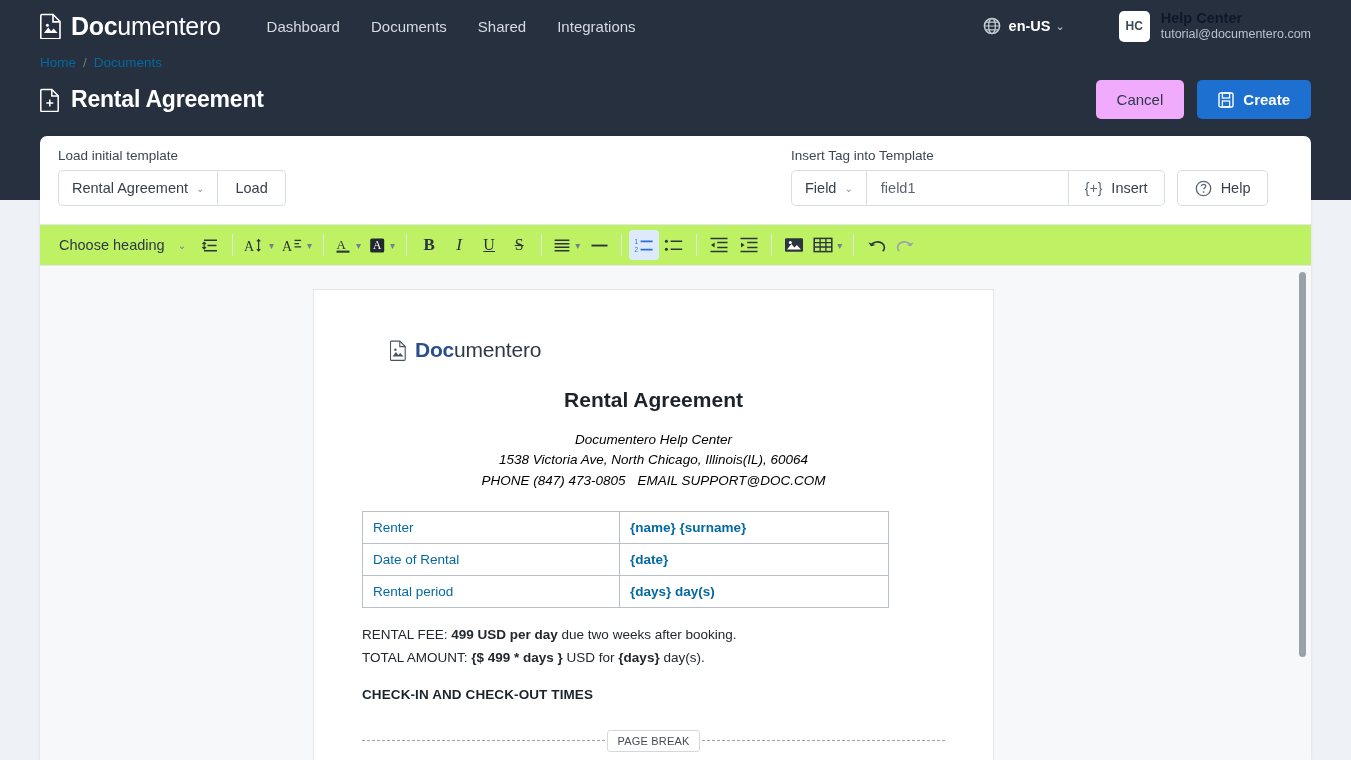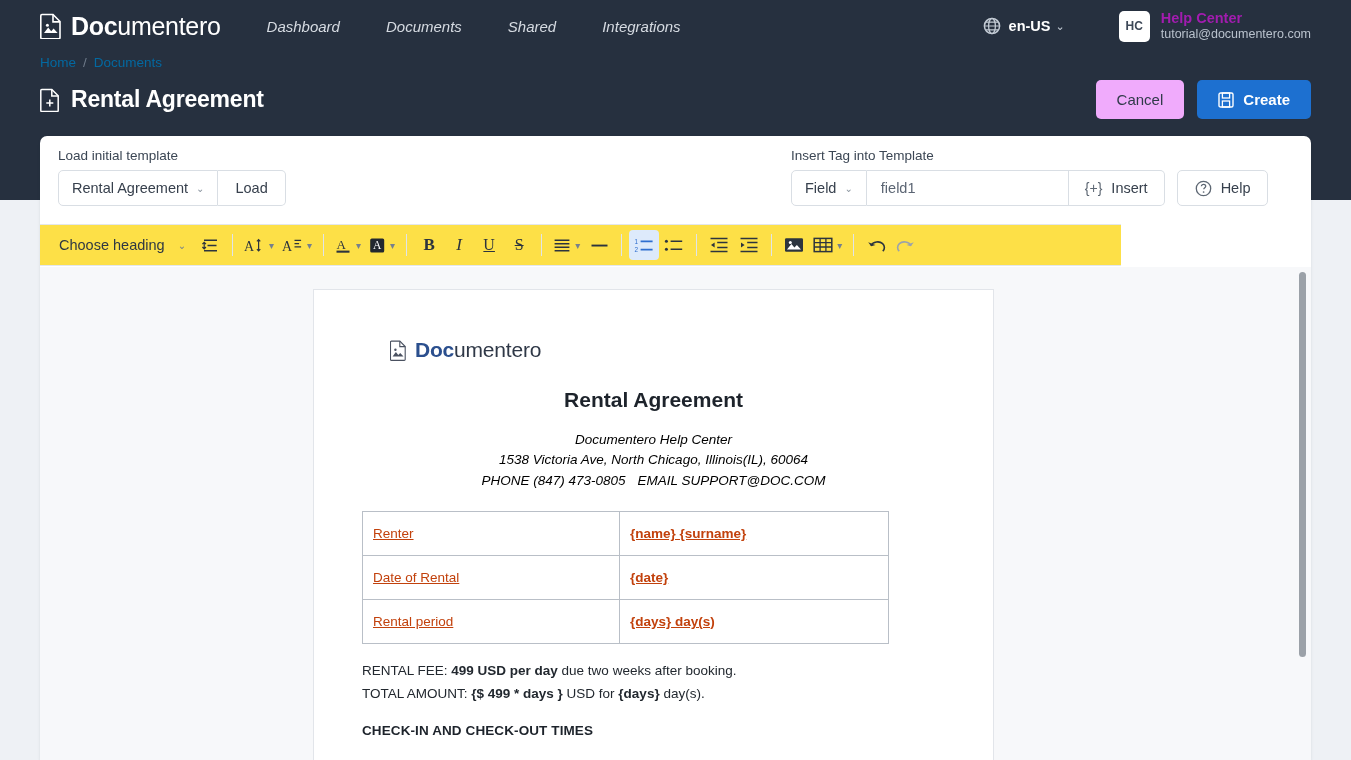--- a/index.html
+++ b/index.html
@@ -28,23 +28,22 @@
     margin-left: 40px;
   }
   #brand .logo-glyph { display: block; }
   #brand .brand-text {
     font-size: 25px; font-weight: bold; color: #ffffff; letter-spacing: -0.3px;
     line-height: 1;
   }
   #brand .brand-text .lite { font-weight: 400; }
 
   #nav-links {
-    display: flex; align-items: center; gap: 46px;
+    display: flex; align-items: center; gap: 31px;
     margin-left: 46px;
-    font-style: italic;
   }
   #nav-links .nav-link {
     color: #d6dbe2; font-size: 15px; text-decoration: none; cursor: pointer;
     white-space: nowrap;
   }
 
   #nav-right {
     margin-left: auto; margin-right: 40px;
     display: flex; align-items: center; gap: 22px;
   }
@@ -53,21 +52,21 @@
   }
   #lang .lang-label { color: #ffffff; font-size: 14.5px; font-weight: bold; }
   #lang .caret { color: #c4ccd6; font-size: 11px; margin-left: -3px; }
   #account { display: flex; align-items: center; gap: 11px; cursor: pointer; padding-left: 32px; }
   #avatar {
     width: 31px; height: 31px; border-radius: 5px; background: #ffffff;
     color: #3d4857; font-size: 12px; font-weight: bold;
     display: flex; align-items: center; justify-content: center;
   }
   #account .acct-lines { line-height: 1.22; }
-  #account .acct-name { color: #a21caf; font-size: 14.5px; font-weight: bold; }
+  #account .acct-name { color: #0f172a; font-size: 14.5px; font-weight: bold; }
   #account .acct-mail { color: #b9c2cd; font-size: 12.5px; }
 
   
   #crumb {
     position: absolute; left: 40px; top: 55px;
     font-size: 13.5px; color: #98a3b1;
     display: flex; gap: 7px; align-items: center;
   }
   #crumb a { color: #0369a1; text-decoration: none; cursor: pointer; }
   #crumb .sep { color: #6e7a89; }
@@ -121,23 +120,23 @@
   #tag-group .ctl.insert {
     padding: 0 16px; gap: 9px; border-left: none; border-radius: 0 5px 5px 0;
   }
   #tag-group .ctl.insert .braces { color: #5d6773; font-size: 14px; }
   #tag-group .ctl.help {
     margin-left: 12px; padding: 0 17px; gap: 9px; border-radius: 5px;
   }
 
   
   #toolbar {
-    position: absolute; left: 0; top: 88px; width: 1081px; height: 42px;
+    position: absolute; left: 0; top: 88px; width: 1271px; height: 42px;
     border-top: 1px solid #e3e7ec; border-bottom: 1px solid #e3e7ec;
-    background: #fde047;
+    background: #bef264;
     display: flex; align-items: center; padding: 0 8px; gap: 0;
   }
   .tb {
     height: 30px; min-width: 30px; border-radius: 4px;
     display: flex; align-items: center; justify-content: center;
     color: #2c343e; cursor: pointer; gap: 4px; padding: 0 4px;
     font-size: 14px;
   }
   .tb.wide { padding: 0 9px 0 11px; gap: 13px; min-width: 0; }
   .tb .caret { color: #76808c; font-size: 10px; }
@@ -169,22 +168,22 @@
     text-align: center; font-style: italic; font-size: 13.5px;
     color: #000000; line-height: 1.5;
   }
   .doc-center-italic .wide-gap { display: inline-block; width: 12px; }
 
   #doc-table {
     width: 527px; border-collapse: collapse; margin: 20px 0 0 0;
     table-layout: fixed;
   }
   #doc-table td {
-    border: 1px solid #b9bfc7; height: 32px; padding: 14px 10px;
-    font-size: 13.5px; color: #c2410c; vertical-align: middle; text-decoration: underline;
+    border: 1px solid #b9bfc7; height: 32px; padding: 8px 10px;
+    font-size: 13.5px; color: #0369a1; vertical-align: middle;
   }
   #doc-table td.c1 { width: 257px; }
   #doc-table td.c2 { font-weight: bold; }
 
   .doc-p { font-size: 13.5px; margin-top: 17px; line-height: 1.55; }
   .doc-p.tight { margin-top: 2px; }
   .doc-p b { font-weight: bold; }
 
   #page-break {
     position: relative; margin: 28px 0 0 0; height: 22px;

